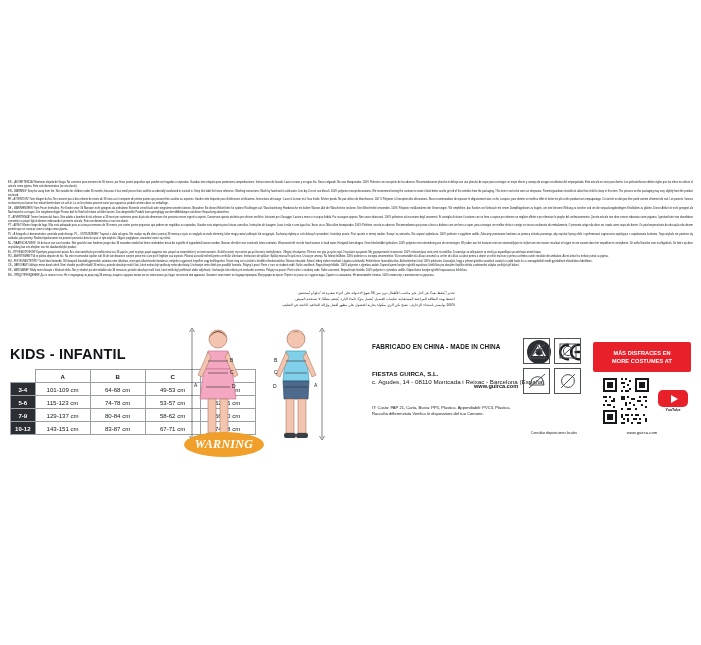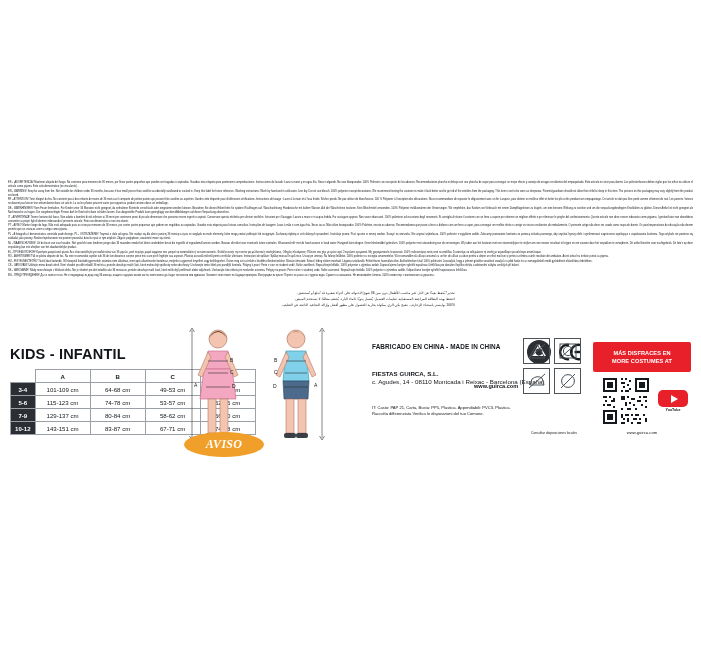--- a/index.html
+++ b/index.html
@@ -401,21 +401,21 @@
           <line x1="21" y1="48" x2="43" y2="48" stroke="#2b2f33" stroke-width="0.6"></line>
           <text x="10" y="49" font-size="5" fill="#15181c" font-family="Liberation Sans, sans-serif">C</text>
           <line x1="20" y1="62" x2="44" y2="62" stroke="#2b2f33" stroke-width="0.6"></line>
           <text x="9" y="63" font-size="5" fill="#15181c" font-family="Liberation Sans, sans-serif">D</text>
         </svg>
       </div>
     </div>
 
     <div class="brand-logo">
       <div class="oval">
-          <span>AVISO</span>
+          <span>WARNING</span>
         </div>
     </div>
 
     <div class="made-in">FABRICADO EN CHINA - MADE IN CHINA</div>
     <div class="company">
       <div class="cname">FIESTAS GUIRCA, S.L.</div>
       <div>c. Agudes, 14 - 08110 Montcada i Reixac - Barcelona (España)</div>
     </div>
     <div class="guirca-url">www.guirca.com</div>
     <div class="material">

